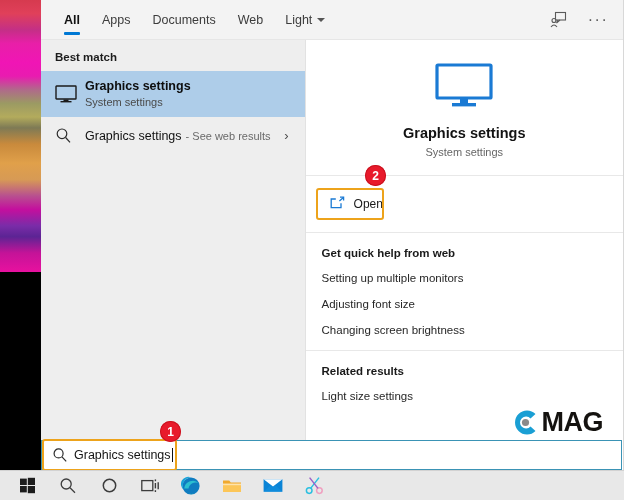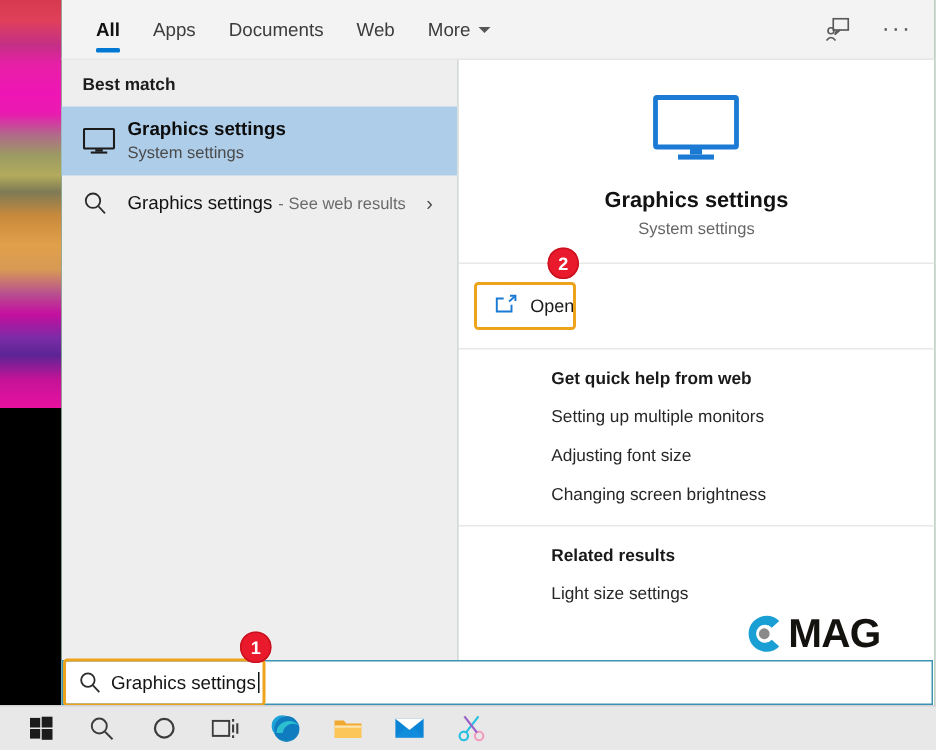--- a/index.html
+++ b/index.html
@@ -29,21 +29,21 @@
         #c41398 93%, #e8119f 100%);
   }
   .wallpaper-black {
     position: absolute; left: 0; top: 272px; width: 41px; height: 198px;
     background: #000;
   }
 
   
   .flyout {
     position: absolute; left: 41px; top: 0; width: 583px; height: 470px;
-    background: #15803d;
+    background: #a21caf;
     border-right: 1px solid #d8d8d8;
   }
 
   
   .tabbar {
     position: relative; height: 40px; width: 100%;
     background: #f3f3f3;
     display: flex; align-items: center;
     padding-left: 12px;
     border-bottom: 1px solid #e6e6e6;
@@ -113,28 +113,28 @@
     font-size: 12px; color: #1a1a1a;
     padding: 6px 12px 6px 8px;
     cursor: default;
     justify-content: flex-end;
   }
   .hl-box-open {
     position: absolute; left: 10px; top: 12px; width: 68px; height: 32px;
     border: 2.5px solid #eda31b; border-radius: 3px; pointer-events: none;
   }
 
-  .sec-block { padding: 14px 0 12px 16px; margin-left: 46px; }
+  .sec-block { padding: 14px 0 12px 16px; }
   .sec-title { font-size: 11.5px; font-weight: bold; color: #1a1a1a; margin-bottom: 13px; }
   .sec-link { font-size: 11.5px; color: #272727; margin-bottom: 14px; cursor: default; }
   .sec-link:last-child { margin-bottom: 2px; }
 
   
   .watermark {
-    position: absolute; right: 36px; bottom: 32px;
+    position: absolute; right: 20px; bottom: 32px;
     display: flex; align-items: center; gap: 1px;
   }
   .wm-text { font-size: 27px; font-weight: bold; color: #14120f; letter-spacing: -0.5px; }
 
   
   .searchbar-wrap {
     position: absolute; left: 41px; top: 440px; width: 583px; height: 30px;
   }
   .search-input-box {
     position: absolute; left: 0; top: 0; width: 581px; height: 30px;
@@ -189,21 +189,21 @@
       <div class="tab">
         <span>Apps</span>
       </div>
       <div class="tab">
         <span>Documents</span>
       </div>
       <div class="tab">
         <span>Web</span>
       </div>
       <div class="tab">
-        <span>More</span><span class="caret"></span>
+        <span>Light</span><span class="caret"></span>
       </div>
 
       <div class="tabbar-right">
         <div class="icon-btn">
           <svg width="17" height="17" viewBox="0 0 17 17">
             <rect x="5.5" y="1.5" width="10" height="7.5" fill="none" stroke="#5a5a5a" stroke-width="1.1"></rect>
             <path d="M8 9 L6.5 12 L10 9" fill="none" stroke="#5a5a5a" stroke-width="1.1"></path>
             <circle cx="4" cy="9.5" r="2" fill="none" stroke="#5a5a5a" stroke-width="1.1"></circle>
             <path d="M1 16 q3-4 6 0" fill="none" stroke="#5a5a5a" stroke-width="1.1"></path>
           </svg>

